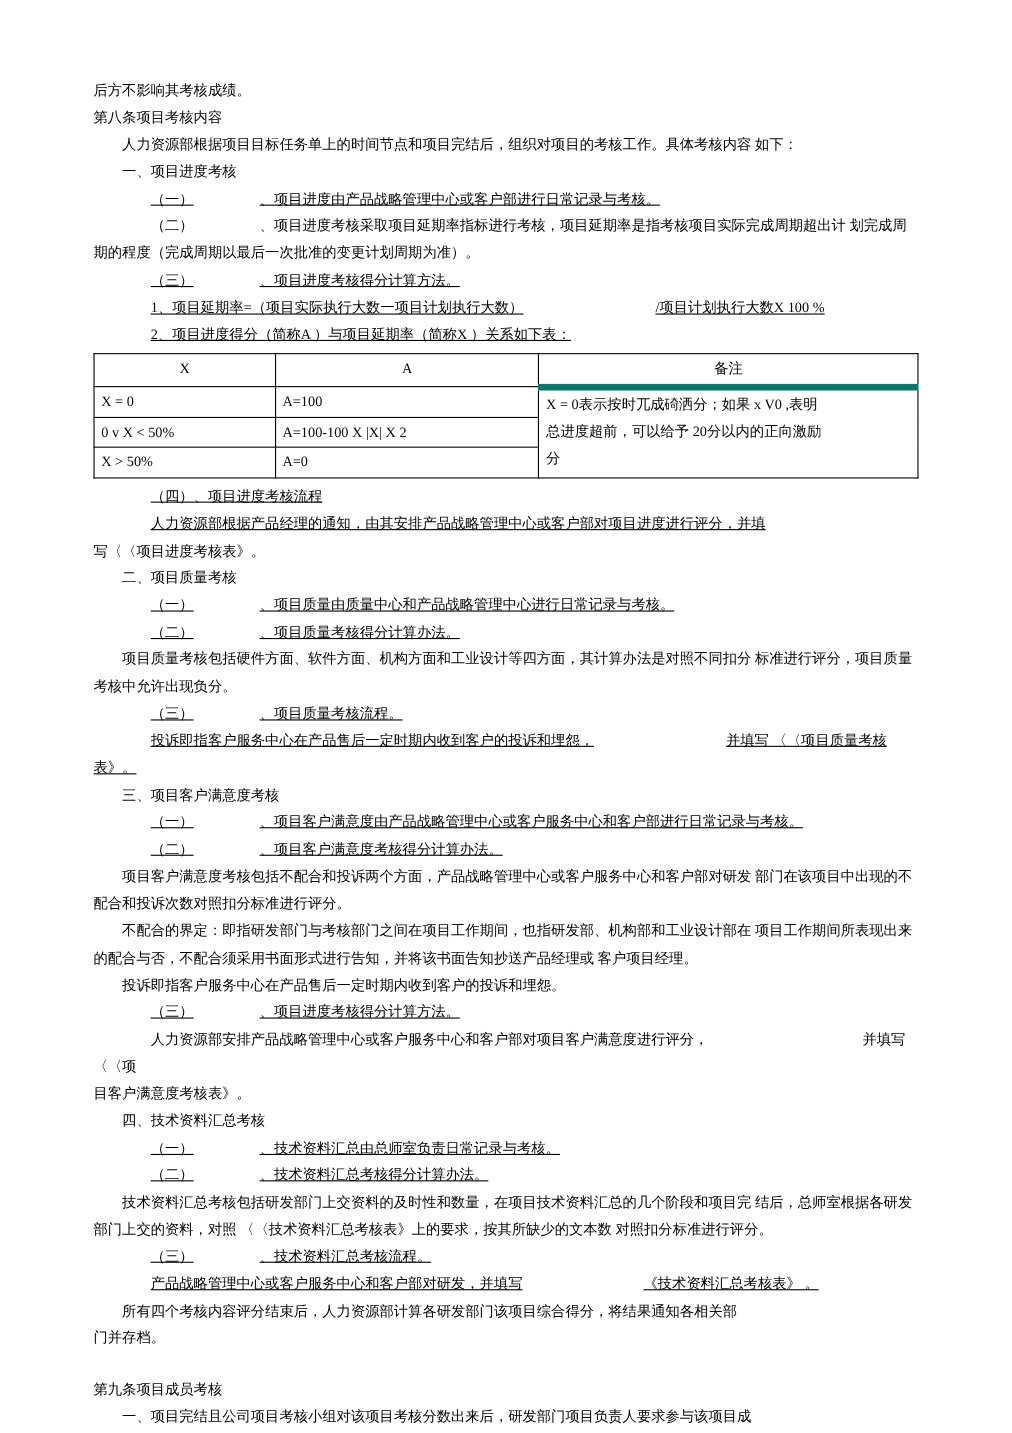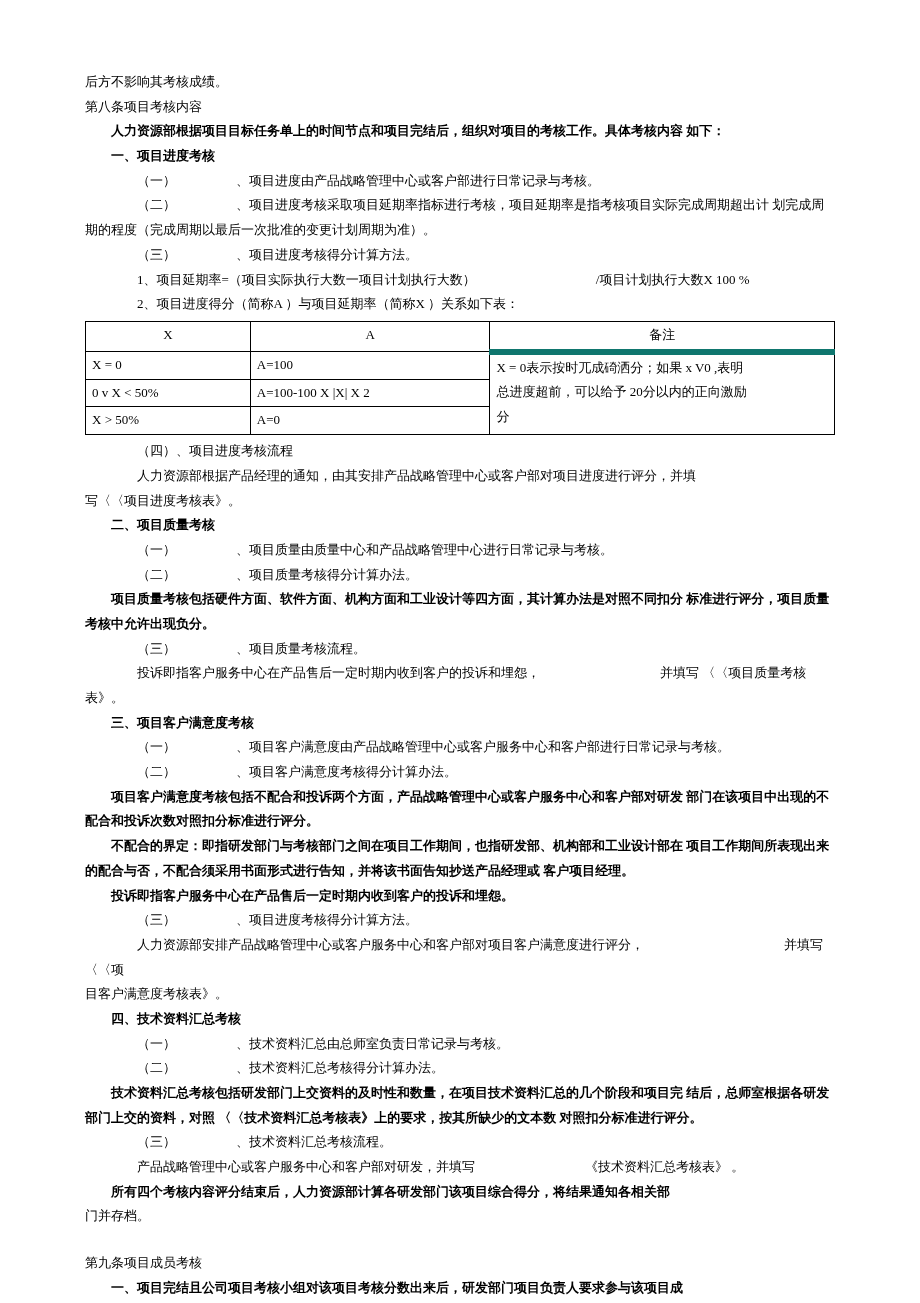--- a/index.html
+++ b/index.html
@@ -9,24 +9,24 @@
       color: #000;
       padding: 70px 85px 40px 85px;
       margin: 0;
       background: #fff;
     }
     .para {
       margin: 0;
     }
     .indent-1 {
       text-indent: 2em;
-      font-weight: bold;
     }
     .indent-2 {
       text-indent: 4em;
+      text-decoration: underline;
     }
     table {
       border-collapse: collapse;
       width: 100%;
       margin: 4px 0;
       font-size: 13px;
     }
     td {
       border: 1px solid #000;
       padding: 1px 6px;

